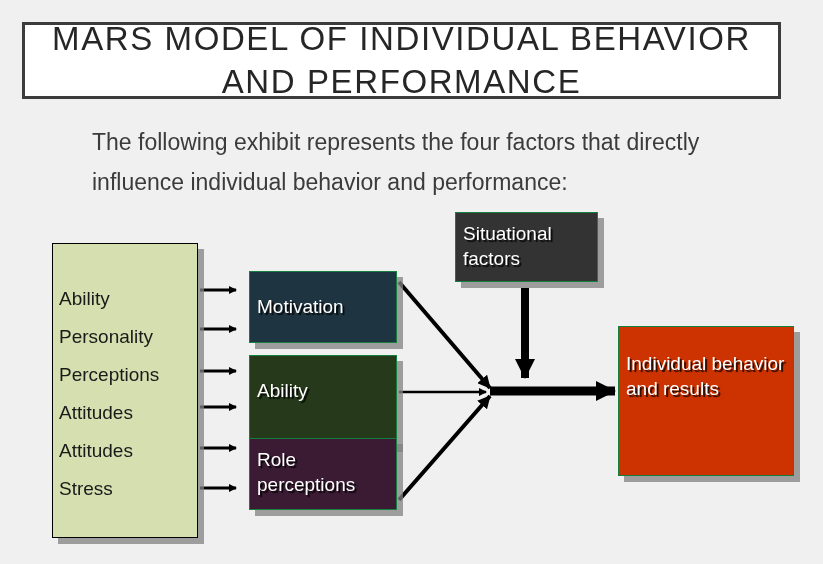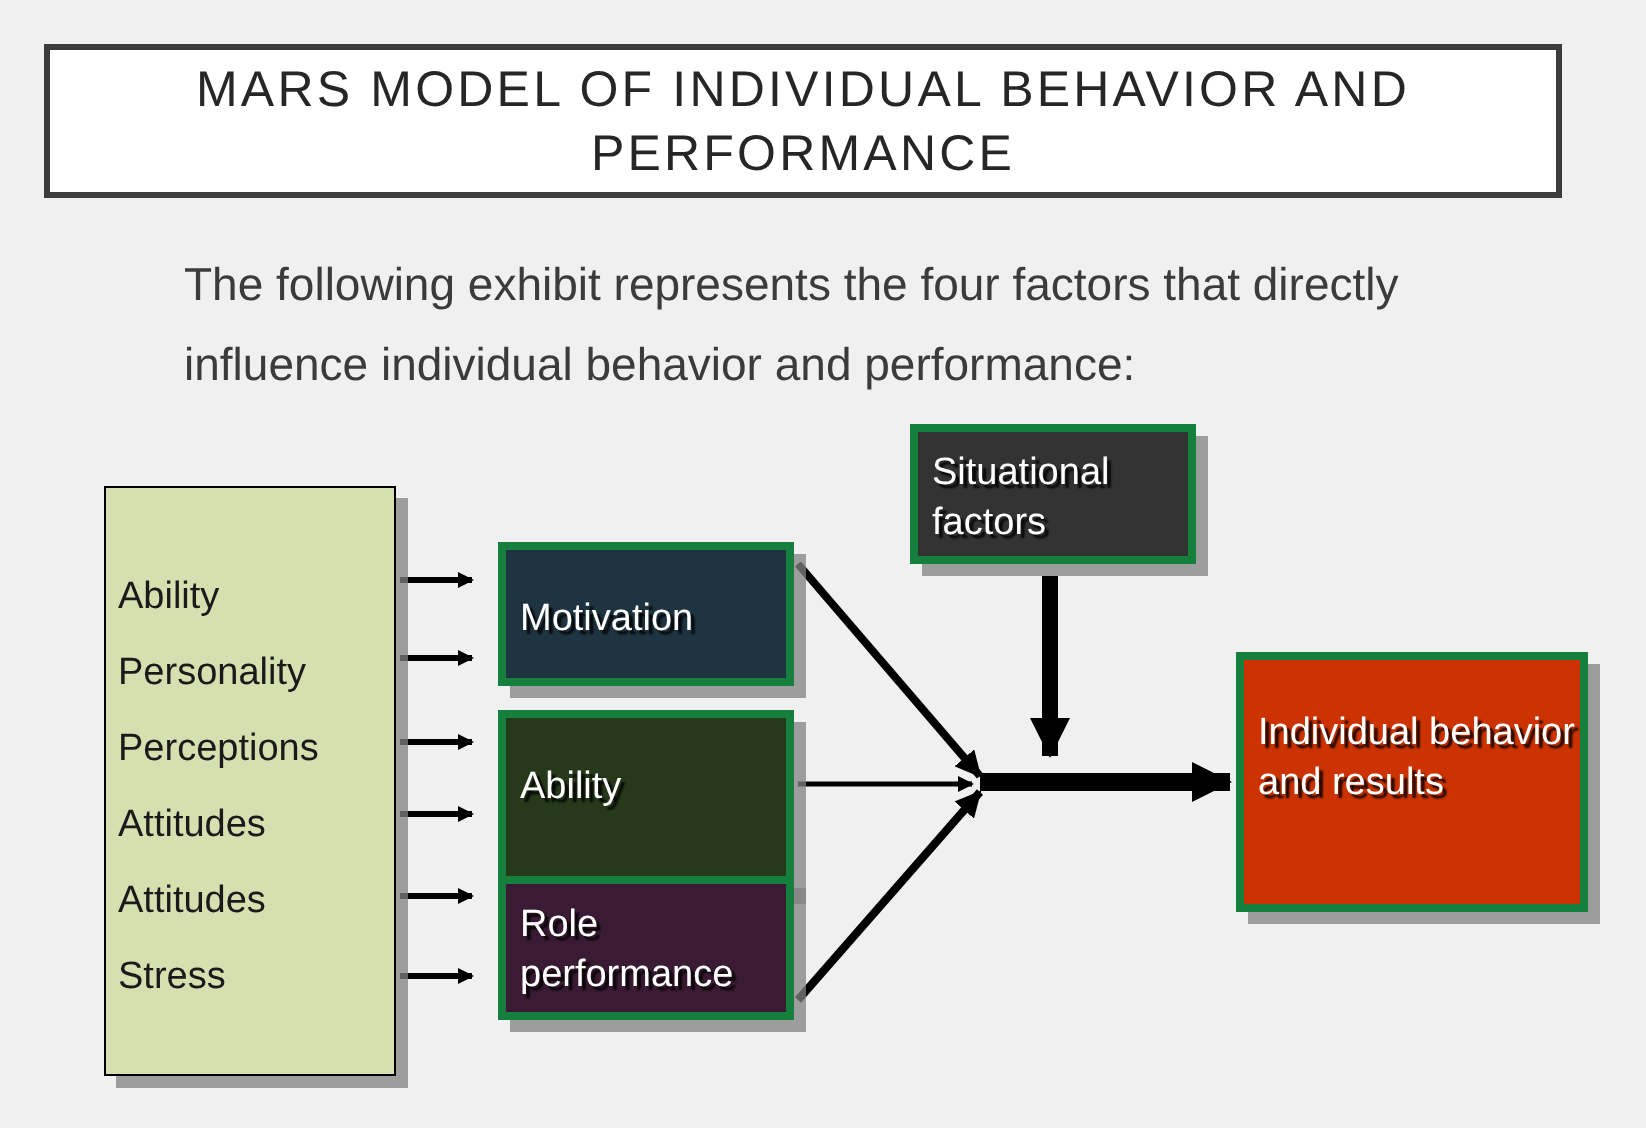--- a/index.html
+++ b/index.html
@@ -28,21 +28,21 @@
     width: 759px;
     height: 77px;
     background: #ffffff;
     border: 3px solid #3c3c3c;
     box-sizing: border-box;
     display: flex;
     align-items: center;
     justify-content: center;
   }
   #title-text {
-    font-size: 25px;
+    font-size: 33px;
     letter-spacing: 1.6px;
     color: #262626;
     text-align: center;
     line-height: 1.28;
     padding: 0 14px;
     font-weight: 400;
   }
 
   
   #intro {
@@ -53,21 +53,21 @@
     font-size: 23px;
     color: #3b3b3b;
     line-height: 1.75;
     margin-left: 40px;
   }
 
   
   .shape {
     position: absolute;
     box-sizing: border-box;
-    border: 4px solid #15803d;
+    border: 1px solid #15803d;
     box-shadow: 6px 6px 0 0 rgba(130,130,130,0.75);
   }
   .shape .label {
     position: absolute;
     left: 7px;
     font-size: 19px;
     line-height: 1.32;
   }
   .darkbox .label {
     color: #ffffff;
@@ -119,21 +119,21 @@
 
   
   #situational-box {
     left: 455px; top: 212px; width: 143px; height: 70px;
     background: #333333;
   }
   #situational-box .label { top: 8px; }
 
   
   #results-box {
-    left: 618px; top: 326px; width: 176px; height: 130px;
+    left: 618px; top: 326px; width: 176px; height: 150px;
     background: #cc3300;
   }
   #results-box .label { top: 24px; }
 
   
   .arrow-svg {
     position: absolute;
     left: 0;
     top: 0;
     width: 823px;
@@ -198,21 +198,21 @@
 
   <div id="motivation-box" class="shape darkbox">
     <div class="label">Motivation</div>
   </div>
 
   <div id="ability-box" class="shape darkbox">
     <div class="label">Ability</div>
   </div>
 
   <div id="role-box" class="shape darkbox">
-    <div class="label">Role performance</div>
+    <div class="label">Role perceptions</div>
   </div>
 
   <div id="situational-box" class="shape darkbox">
     <div class="label">Situational factors</div>
   </div>
 
   <div id="results-box" class="shape darkbox">
     <div class="label">Individual behavior and results</div>
   </div>
 

